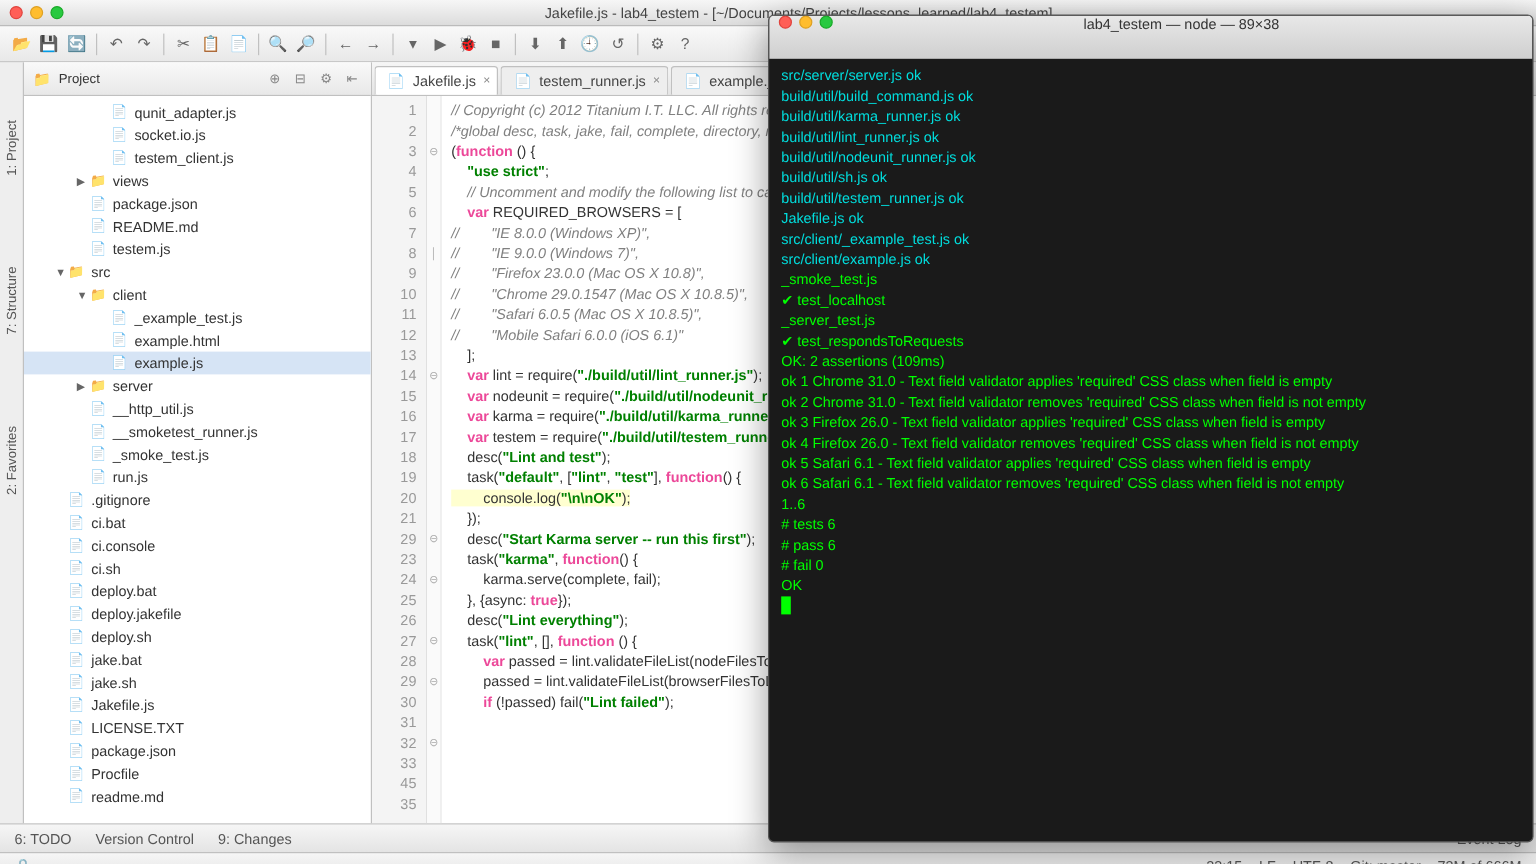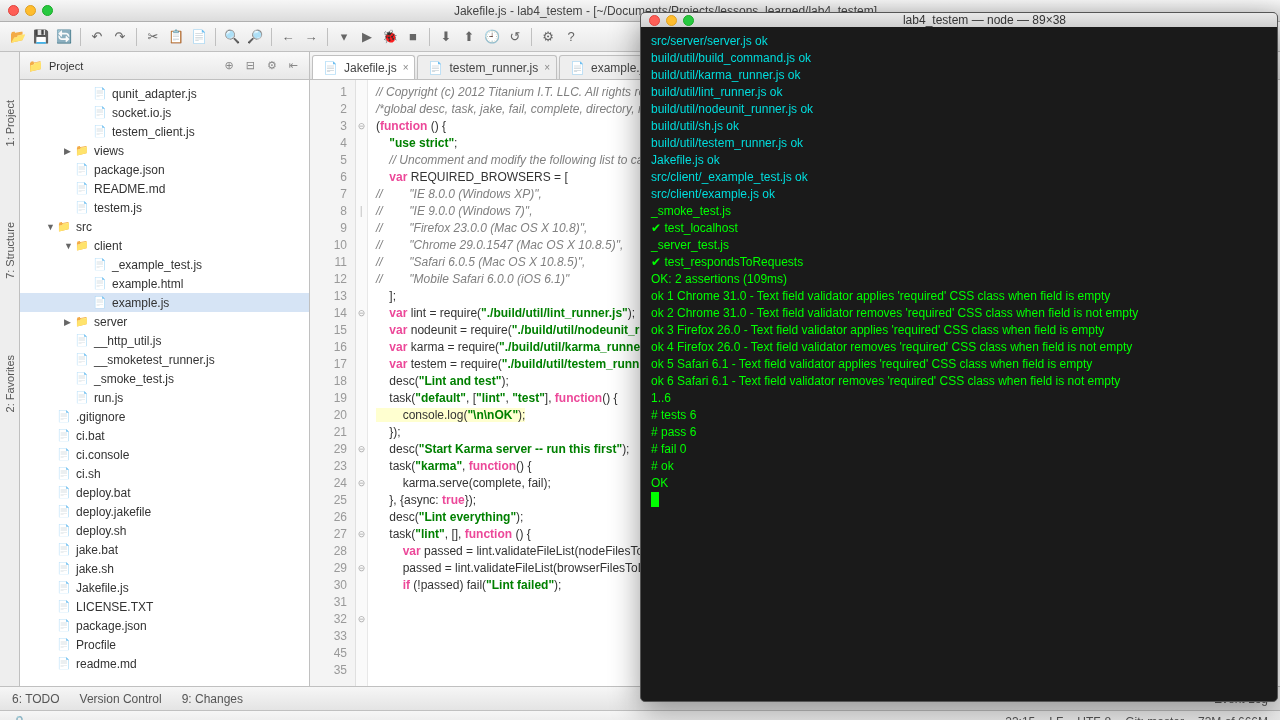--- a/index.html
+++ b/index.html
@@ -37,21 +37,21 @@
 .code-body{flex:1;padding:4px 0 0 8px;white-space:pre;color:#333}
 .kw{color:#ec4899;font-weight:bold}
 .str{color:#008000;font-weight:bold}
 .com{color:#808080;font-style:italic}
 .yel-bg{background:#ffffd0}
 .status{height:24px;background:linear-gradient(#f6f6f6,#e4e4e4);border-top:1px solid #c0c0c0;display:flex;align-items:center;padding:0 12px;gap:20px;font-size:11px;color:#555}
 .status-bottom{height:22px;background:linear-gradient(#f6f6f6,#e4e4e4);border-top:1px solid #c0c0c0;display:flex;align-items:center;padding:0 12px;gap:14px;font-size:11px;color:#555}
 .status-bottom .spacer{flex:1}
 
 .terminal{position:absolute;left:640px;top:12px;width:638px;height:690px;background:#1a1a1a;border:1px solid #555;border-radius:5px;box-shadow:0 8px 30px rgba(0,0,0,.4);display:flex;flex-direction:column;overflow:hidden}
-.term-title{height:14px;background:linear-gradient(#e8e8e8,#cfcfcf);display:flex;align-items:center;padding:0 8px;gap:6px}
+.term-title{height:36px;background:linear-gradient(#e8e8e8,#cfcfcf);display:flex;padding:0 8px;gap:6px}
 .term-title .title{flex:1;text-align:center;font-size:12px;color:#333}
 .term-body{flex:1;padding:6px 10px;font-family:Menlo,Consolas,monospace;font-size:13px;line-height:17px;color:#00ff00;overflow:hidden}
 .term-body .cyan{color:#00dddd}
 .term-body .grn{color:#00ff00}
 .term-body .chk{color:#00ff00}
 .term-body .cursor{background:#00ff00;width:8px;height:15px;display:inline-block}
 </style>
 </head>
 <body>
 
@@ -417,19 +417,18 @@
       <div class="grn">ok 3 Firefox 26.0 - Text field validator applies 'required' CSS class when field is empty</div>
       <div class="grn">ok 4 Firefox 26.0 - Text field validator removes 'required' CSS class when field is not empty</div>
       <div class="grn">ok 5 Safari 6.1 - Text field validator applies 'required' CSS class when field is empty</div>
       <div class="grn">ok 6 Safari 6.1 - Text field validator removes 'required' CSS class when field is not empty</div>
       <div class=""> </div>
       <div class="grn">1..6</div>
       <div class="grn"># tests 6</div>
       <div class="grn"># pass  6</div>
       <div class="grn"># fail  0</div>
       <div class=""> </div>
-      <div class="grn"># ok</div>
       <div class=""> </div>
       <div class=""> </div>
       <div class="grn">OK</div>
       <div><span class="cursor"></span></div>
     </div>
 </div>
 
 </body></html>

